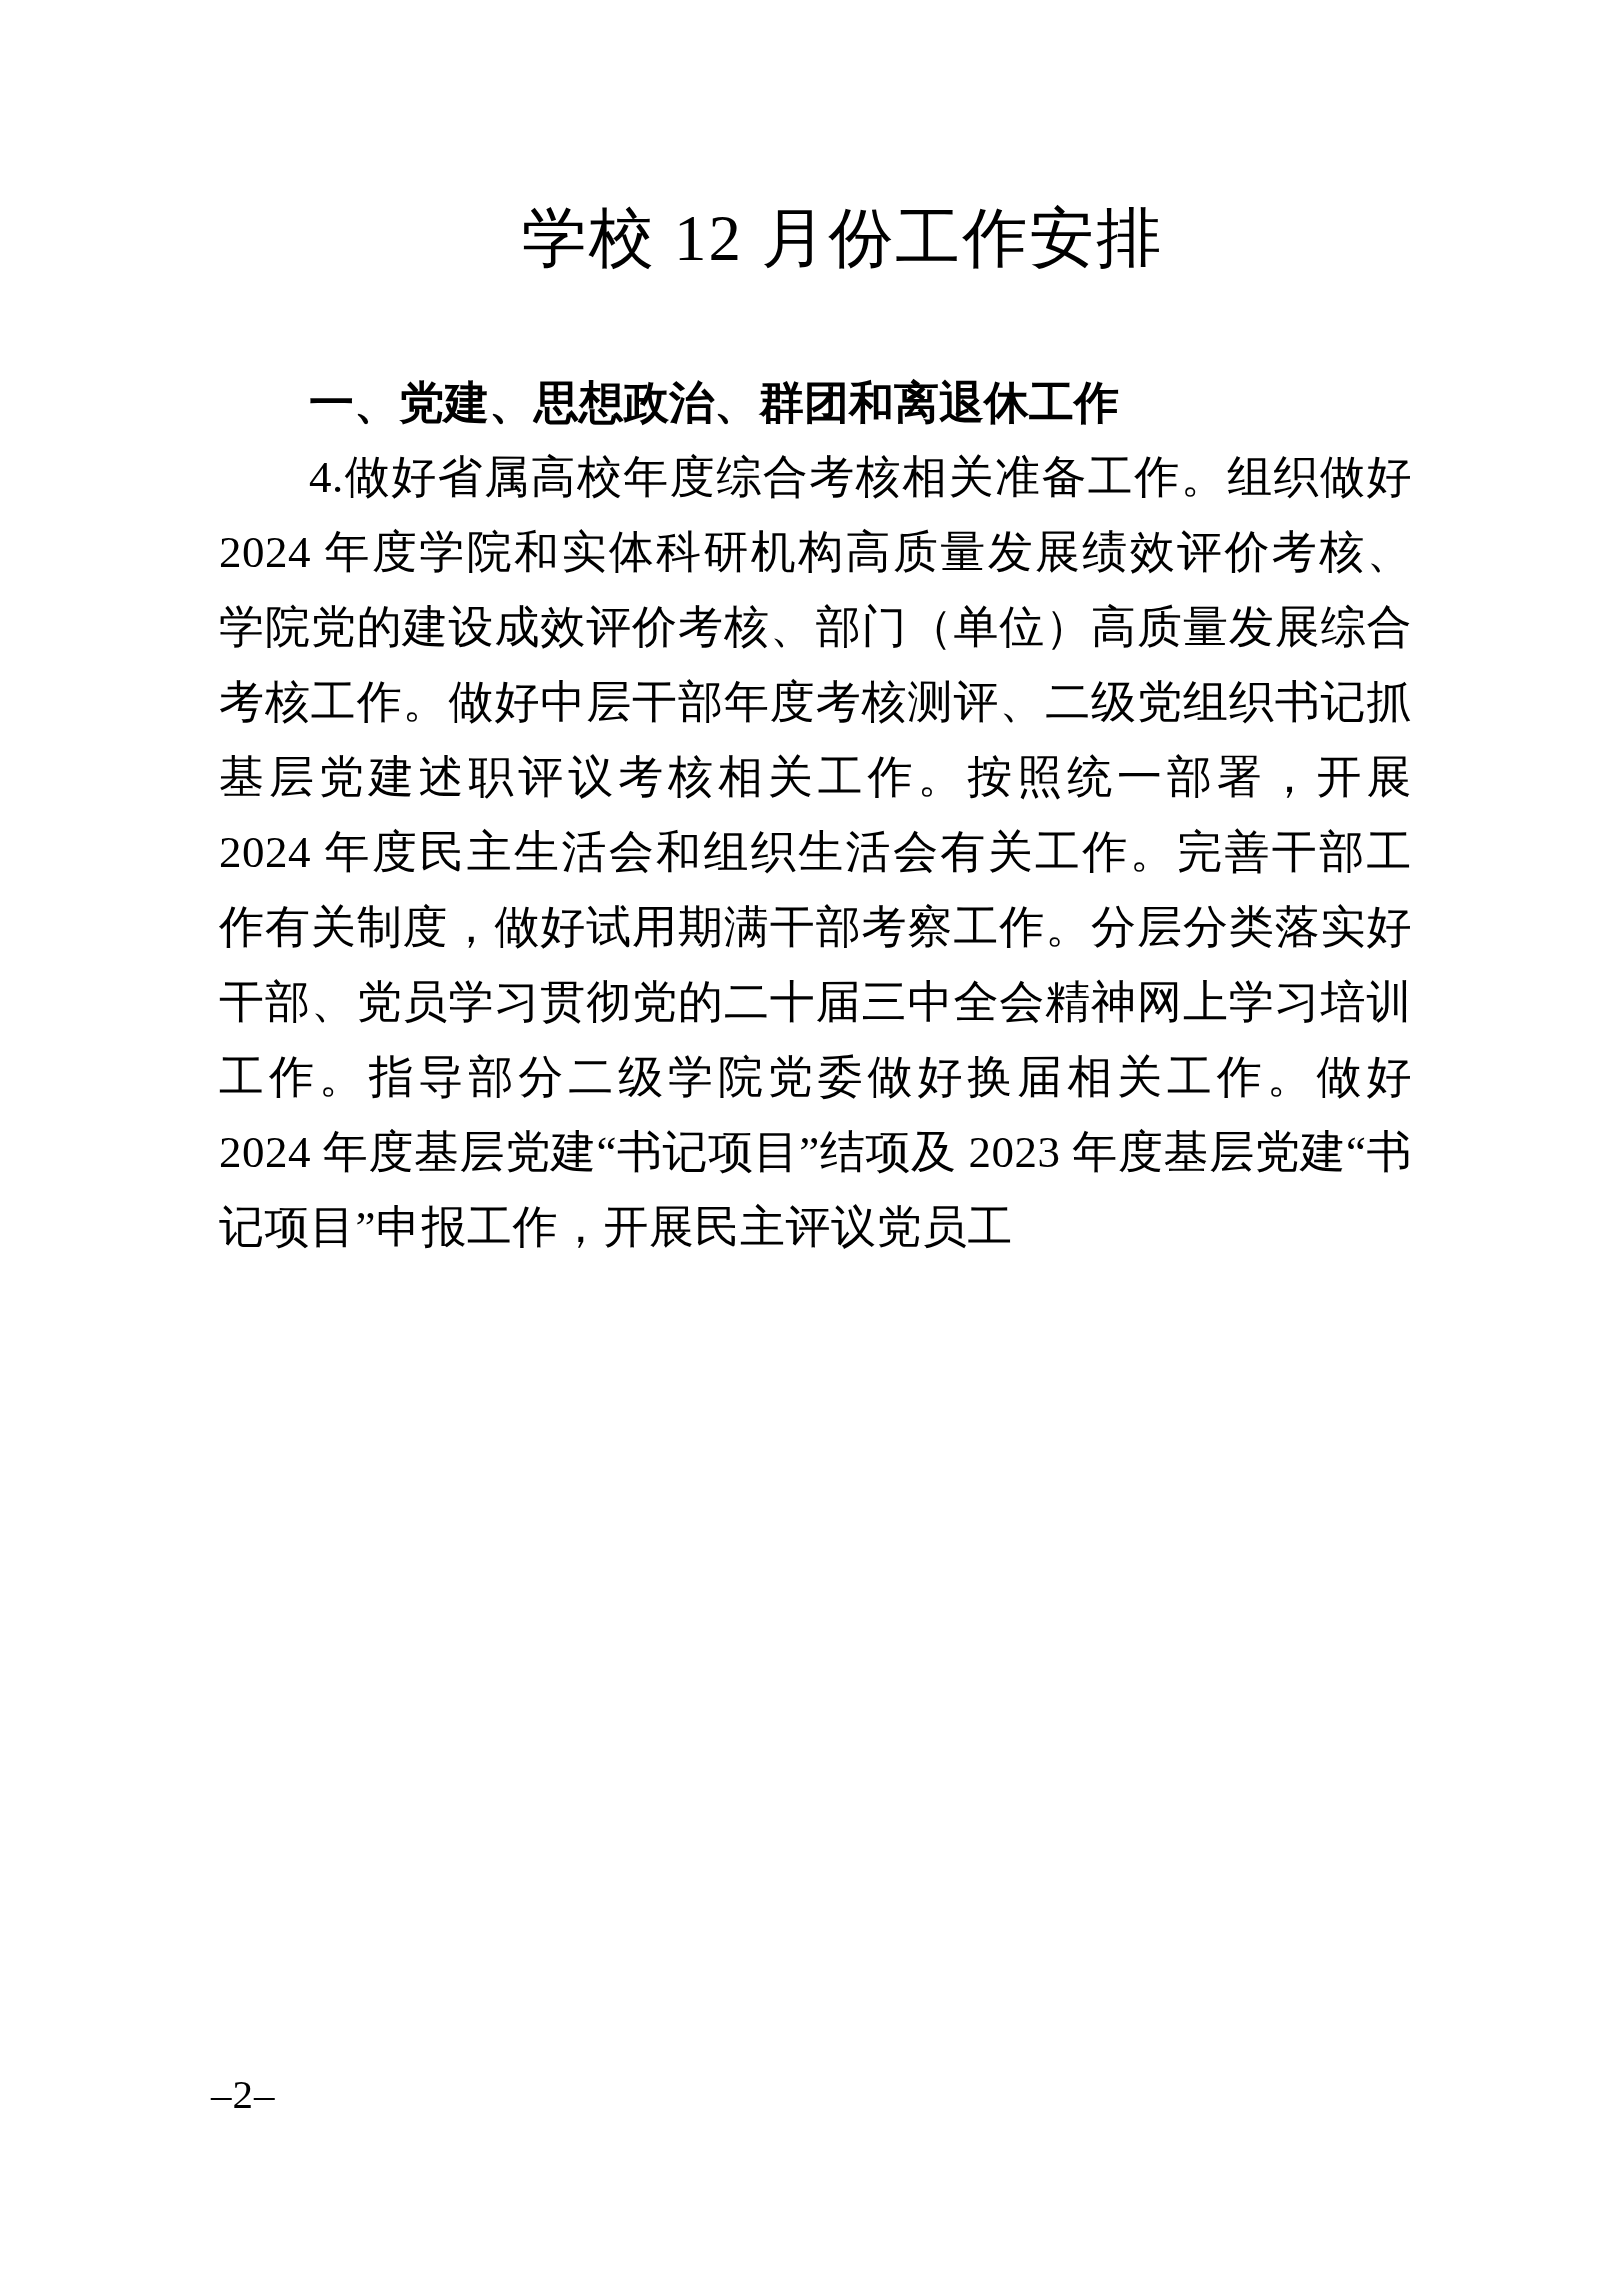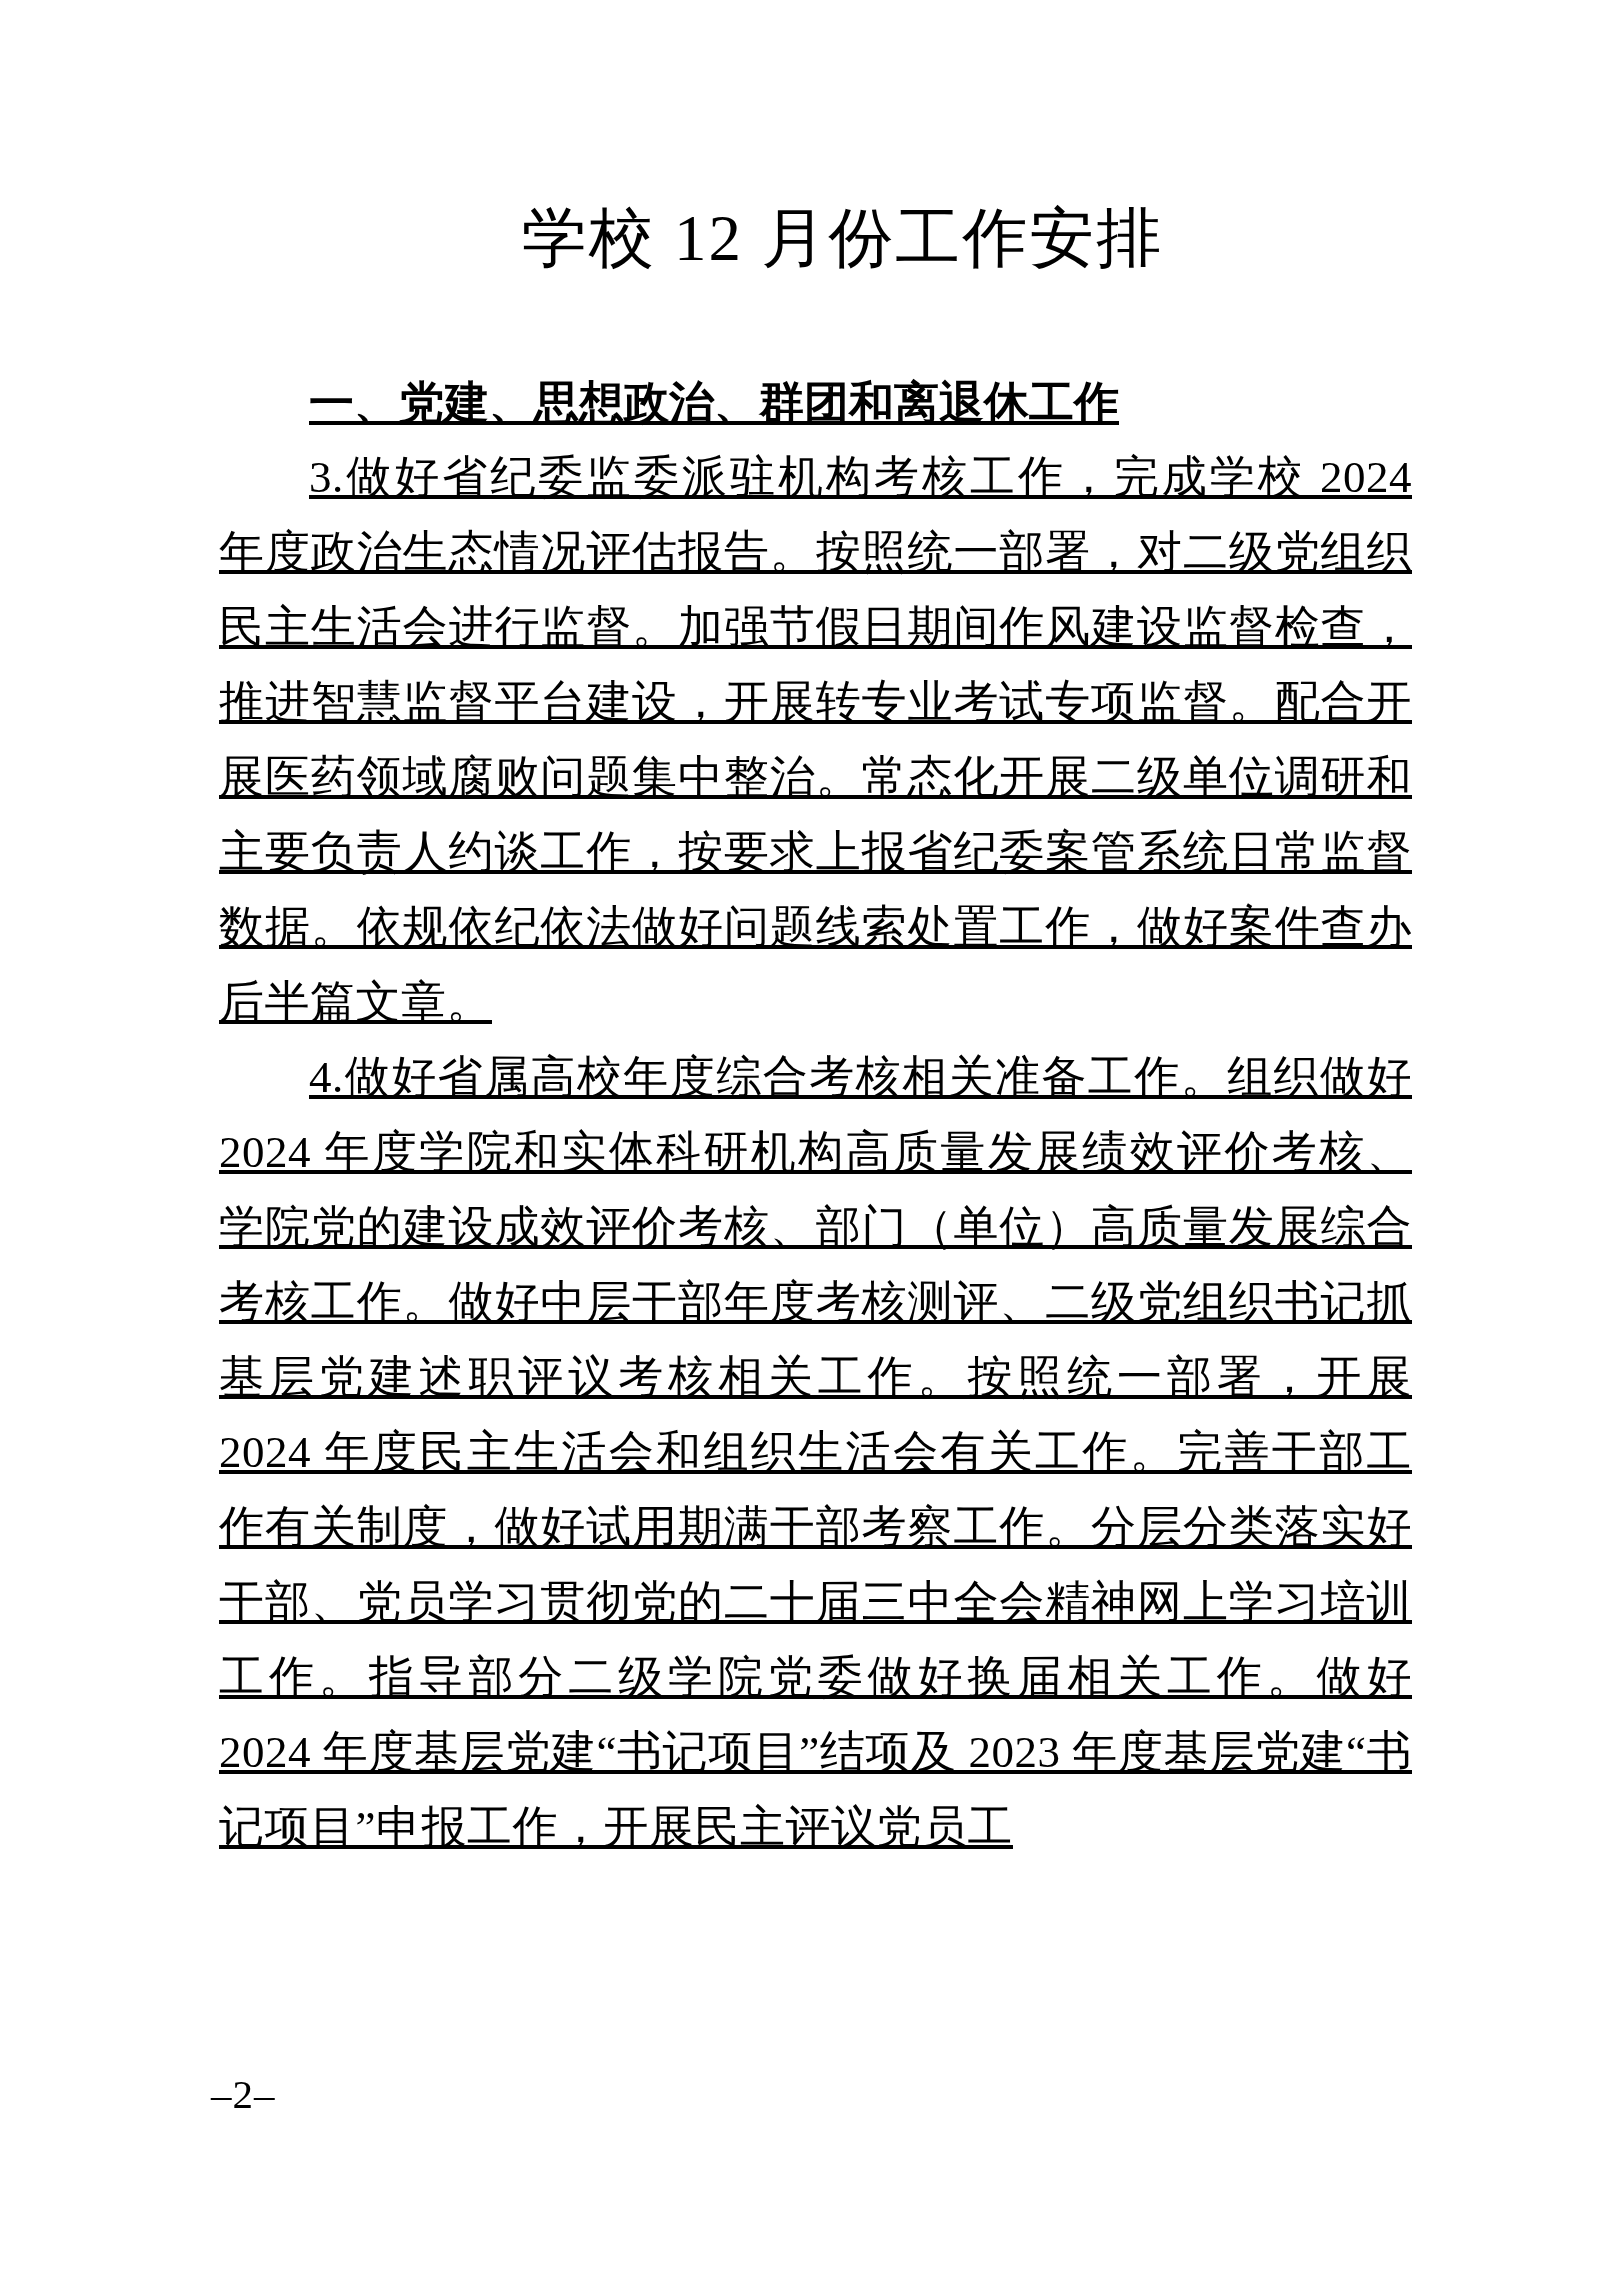--- a/index.html
+++ b/index.html
@@ -37,21 +37,20 @@
     width: 1193px;
   }
   .para {
     margin: 0;
     padding: 0;
     font-size: 45px;
     line-height: 75px;
     text-align: justify;
     text-indent: 2em;
     letter-spacing: 0.5px;
-    text-decoration: underline;
   }
   .section-heading {
     font-family: "Liberation Sans", "DejaVu Sans", sans-serif;
     font-weight: 700;
     letter-spacing: 0;
   }
   .page-number {
     position: absolute;
     left: 211px;
     top: 2070px;
@@ -66,21 +65,20 @@
 <div class="page">
 
   <div class="doc-title">学校 12 月份工作安排</div>
 
   <div class="content">
 
     <p class="para section-heading">一、党建、思想政治、群团和离退休工作</p>
 
 
 
-    <p class="para">3.做好省纪委监委派驻机构考核工作，完成学校 2024 年度政治生态情况评估报告。按照统一部署，对二级党组织民主生活会进行监督。加强节假日期间作风建设监督检查，推进智慧监督平台建设，开展转专业考试专项监督。配合开展医药领域腐败问题集中整治。常态化开展二级单位调研和主要负责人约谈工作，按要求上报省纪委案管系统日常监督数据。依规依纪依法做好问题线索处置工作，做好案件查办后半篇文章。</p>
 
     <p class="para">4.做好省属高校年度综合考核相关准备工作。组织做好 2024 年度学院和实体科研机构高质量发展绩效评价考核、学院党的建设成效评价考核、部门（单位）高质量发展综合考核工作。做好中层干部年度考核测评、二级党组织书记抓基层党建述职评议考核相关工作。按照统一部署，开展 2024 年度民主生活会和组织生活会有关工作。完善干部工作有关制度，做好试用期满干部考察工作。分层分类落实好干部、党员学习贯彻党的二十届三中全会精神网上学习培训工作。指导部分二级学院党委做好换届相关工作。做好 2024 年度基层党建“书记项目”结项及 2023 年度基层党建“书记项目”申报工作，开展民主评议党员工</p>
 
   </div>
 
   <div class="page-number">–2–</div>
 
 </div>
 
 

